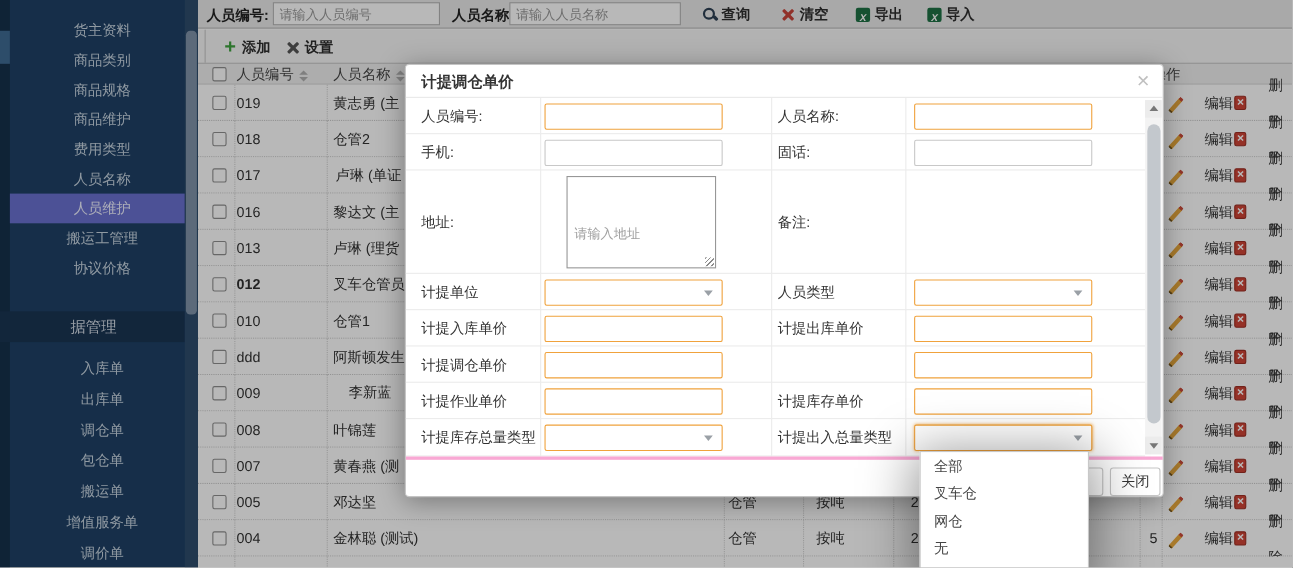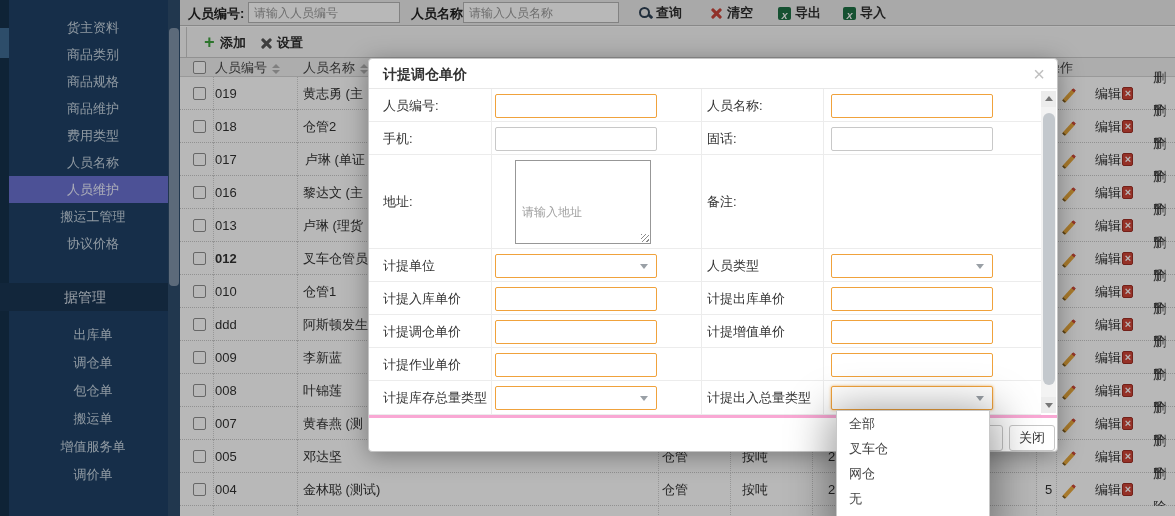--- a/index.html
+++ b/index.html
@@ -111,20 +111,21 @@
         <div class="sb-item">商品类别</div>
         <div class="sb-item">商品规格</div>
         <div class="sb-item">商品维护</div>
         <div class="sb-item">费用类型</div>
         <div class="sb-item">人员名称</div>
         <div class="sb-item active">人员维护</div>
         <div class="sb-item">搬运工管理</div>
         <div class="sb-item">协议价格</div>
         <div class="sb-section">据管理</div>
         <div class="gap"></div>
+        <div class="sb-item g2">入库单</div>
         <div class="sb-item g2">出库单</div>
         <div class="sb-item g2">调仓单</div>
         <div class="sb-item g2">包仓单</div>
         <div class="sb-item g2">搬运单</div>
         <div class="sb-item g2">增值服务单</div>
         <div class="sb-item g2">调价单</div>
       </div>
     <div class="edge-strip">
       <div class="edge-notch"></div>
     </div>
@@ -372,21 +373,21 @@
         <div class="trow" style="top: 341px;">
           <span class="csep" style="left: 33px;"></span>
           <span class="csep" style="left: 117px;"></span>
           <span class="csep" style="left: 478px;"></span>
           <span class="csep" style="left: 550px;"></span>
           <span class="csep" style="left: 632px;"></span>
           <span class="csep" style="left: 856px;"></span>
           <span class="csep" style="left: 876px;"></span>
           <span class="cb"></span>
           <span class="cell" style="left: 35px;">009</span>
-          <span class="cell" style="left: 123px;">李新蓝</span>
+          <span class="cell" style="left: 137px; font-family: Liberation Mono, monospace;">李新蓝</span>
           <span class="cell" style="left: 482px;"></span>
           <span class="cell" style="left: 562px;"></span>
           <span class="cell" style="left: 648px;"></span>
           <span class="cell" style="left: 865px;"></span>
           <span class="abtn" style="left: 882px;">
             <i class="ico-pencil"></i>
             <span>编辑</span>
           </span>
           <span class="abtn" style="left: 942px;">
             <i class="ico-del"></i>
@@ -555,26 +556,26 @@
             </div>
           </div>
           <div class="mrow" style="top: 193px; height: 33px; line-height: 33px;">
             <span class="mlbl l2">计提出库单价</span>
             <span class="mlbl l1">计提入库单价</span>
             <div class="minp accent fpos1" style="top: 5px;"></div>
             <div class="minp accent fpos2" style="top: 5px;"></div>
           </div>
           <div class="mrow" style="top: 226px; height: 33px; line-height: 33px;">
             <span class="mlbl l1">计提调仓单价</span>
-            <span class="mlbl l2">计提增值单价</span>
             <div class="minp accent fpos1" style="top: 5px;"></div>
             <div class="minp accent fpos2" style="top: 5px;"></div>
           </div>
           <div class="mrow" style="top: 259px; height: 33px; line-height: 33px;">
             <span class="mlbl l1">计提作业单价</span>
+            <span class="mlbl l2">计提库存单价</span>
             <div class="minp accent fpos1" style="top: 5px;"></div>
             <div class="minp accent fpos2" style="top: 5px;"></div>
           </div>
           <div class="mrow" style="top: 292px; height: 34px; line-height: 34px;">
             <span class="mlbl l1">计提库存总量类型</span>
             <span class="mlbl l2">计提出入总量类型</span>
             <div class="msel accent fpos1" style="top: 5px;">
               <span class="caret"></span>
             </div>
             <div class="msel accent open fpos2" style="top: 5px;">

